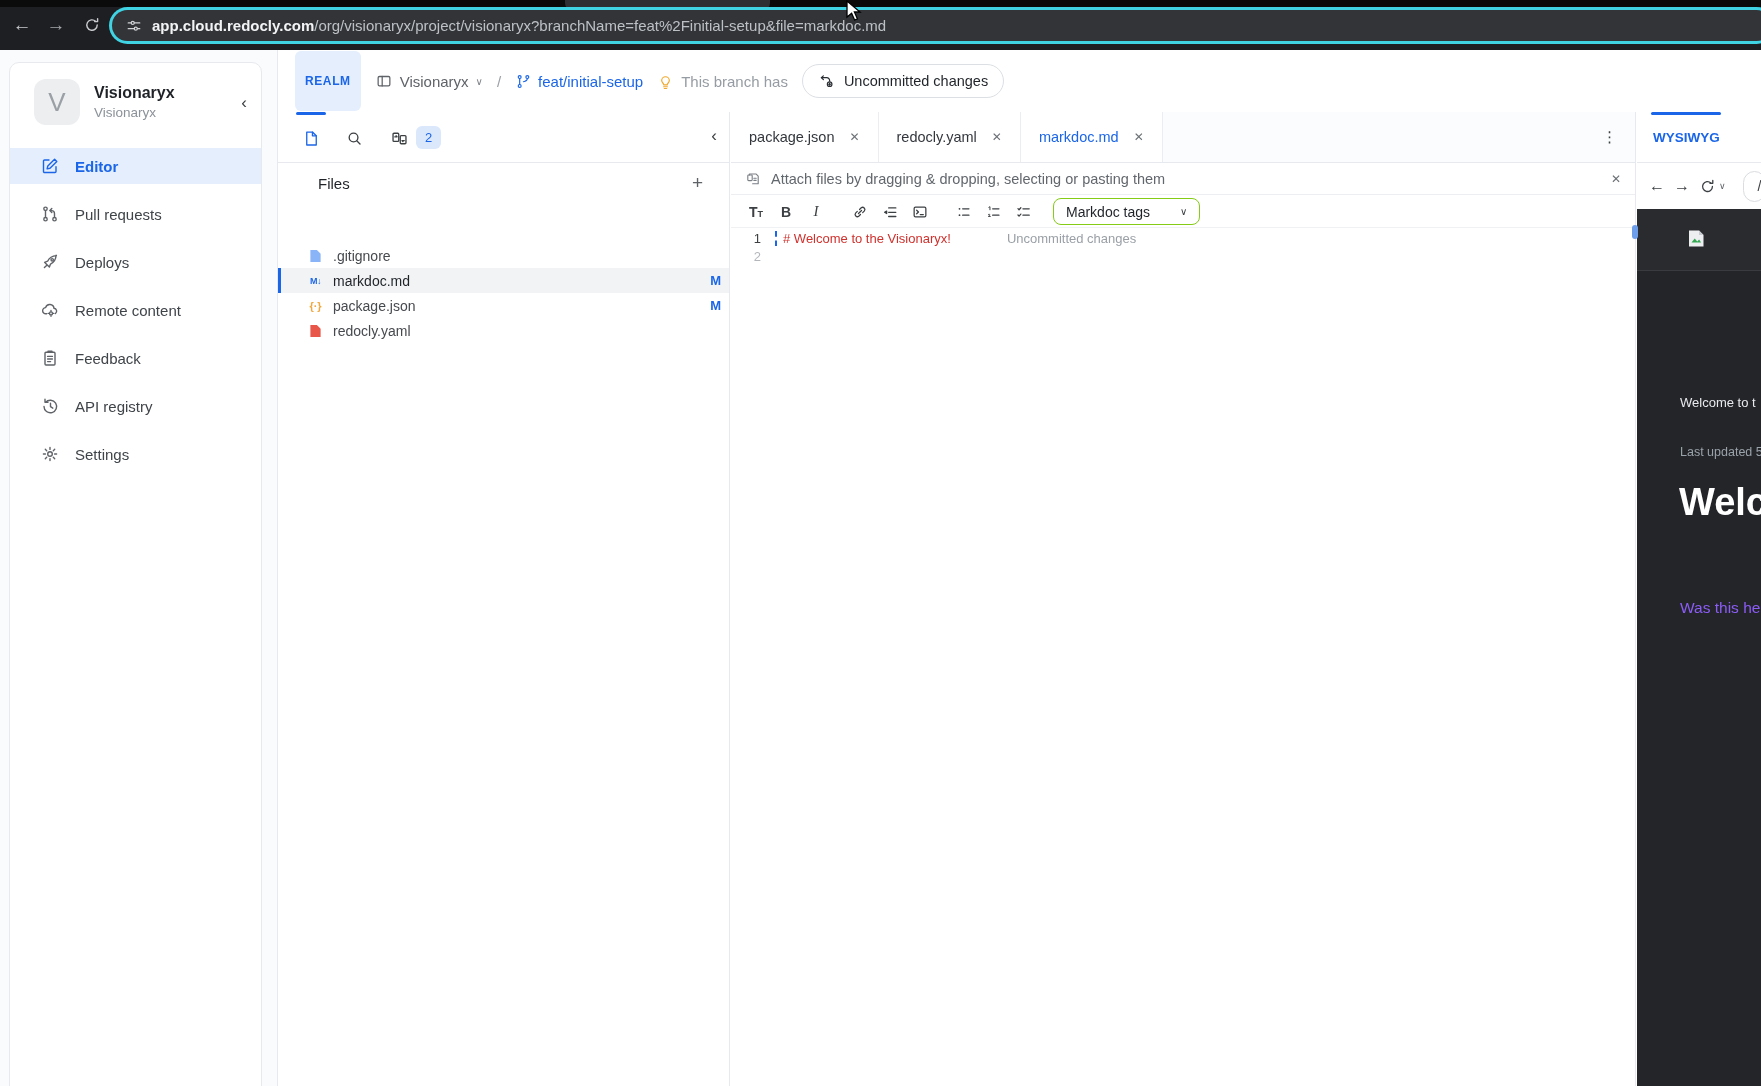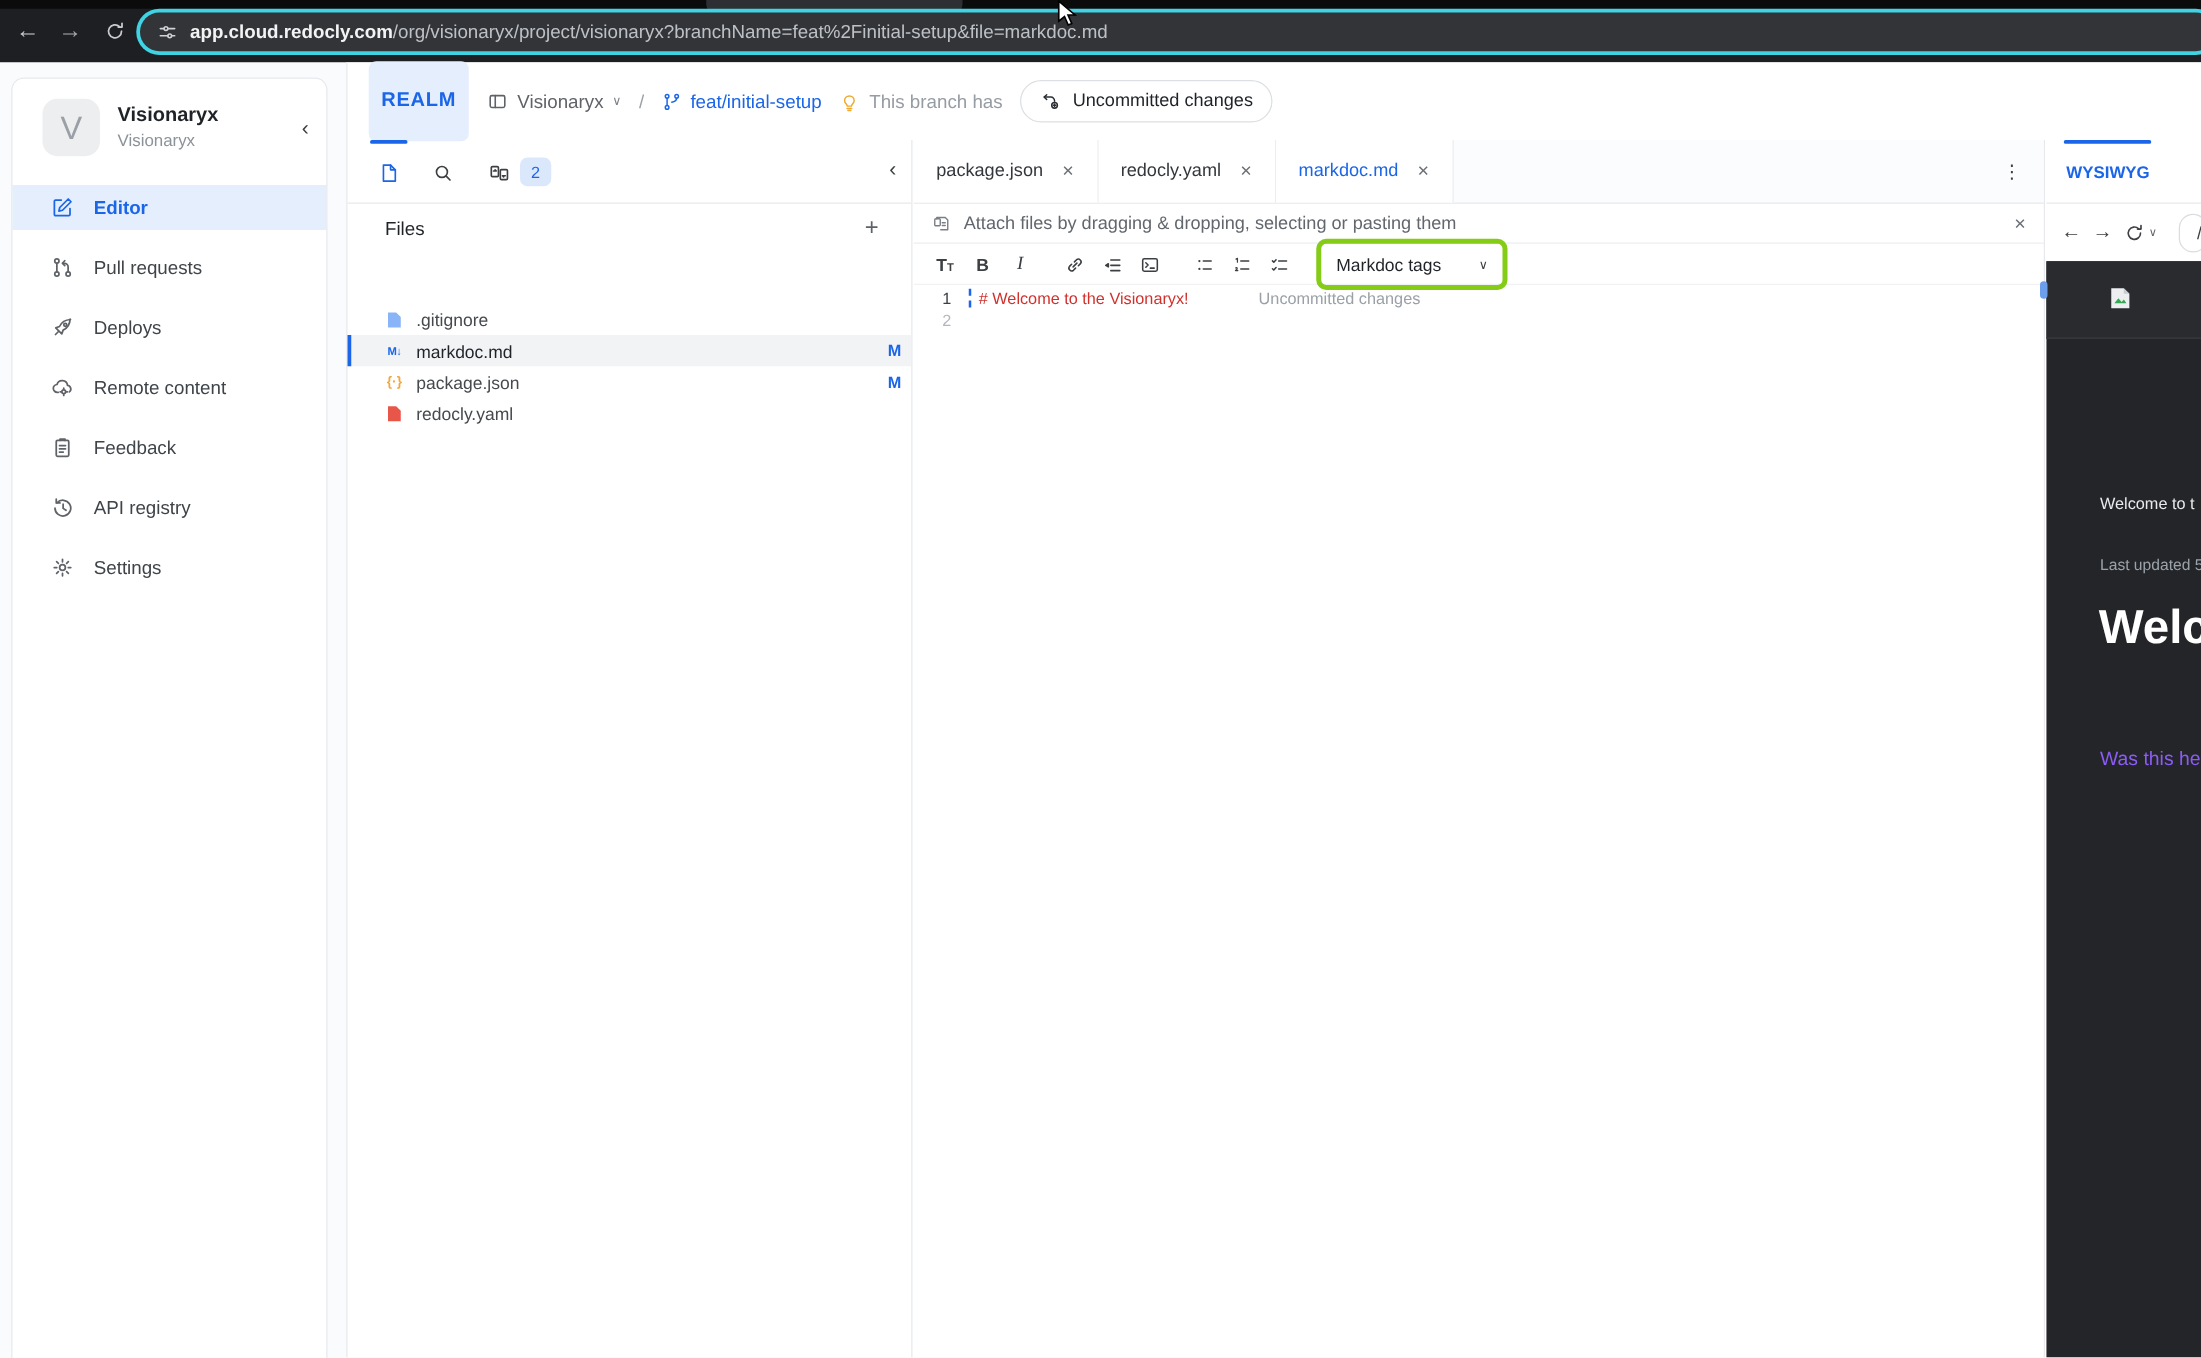--- a/index.html
+++ b/index.html
@@ -41,39 +41,39 @@
   .menu{position:absolute;left:0;right:0;top:85px;}
   .mitem{height:36px;margin-bottom:12px;display:flex;align-items:center;gap:15px;padding-left:30px;
          color:#3f4449;font-size:15px;}
   .mitem .micon{color:var(--txt2);}
   .mitem.active{background:var(--accent-soft);color:var(--accent);font-weight:bold;}
   .mitem.active .micon{color:var(--accent);}
 
   
   .main{position:absolute;left:277px;top:0;right:0;bottom:0;background:#fff;border-left:1px solid var(--border);}
   .proj-header{position:absolute;left:0;right:0;top:0;height:62px;display:flex;align-items:center;gap:14px;padding-left:17px;}
-  .realm{background:var(--accent-soft);color:var(--accent);font-size:16px;font-weight:bold;letter-spacing:.6px;
+  .realm{background:var(--accent-soft);color:var(--accent);font-size:12px;font-weight:bold;letter-spacing:.6px;
          padding:23px 10px;border-radius:6px;}
   .projsel{display:flex;align-items:center;gap:7px;color:var(--txt2);font-size:15px;}
   .slash{color:#9aa0a6;font-size:15px;}
   .branch{display:flex;align-items:center;gap:6px;color:var(--accent);font-size:15px;font-weight:500;}
   .hint{display:flex;align-items:center;gap:7px;color:#969ca3;font-size:15px;text-align:right;}
   .uncommit-btn{display:flex;align-items:center;gap:9px;height:34px;padding:0 15px;border:1px solid #dcdfe3;
                 border-radius:17px;background:#fff;color:var(--txt);font-size:14.5px;font-weight:500;}
   .content{position:absolute;left:0;right:0;top:62px;bottom:0;}
 
   
   .filepanel{position:absolute;left:0;top:0;bottom:0;width:452px;border-right:1px solid var(--border);}
   .fp-tabs{position:absolute;left:0;right:0;top:0;height:51px;border-bottom:1px solid var(--border);}
   .fp-ind{position:absolute;left:18px;top:0;width:30px;height:3px;background:var(--accent);border-radius:2px;}
   .fp-icon{position:absolute;top:15px;width:22px;height:22px;display:flex;align-items:center;justify-content:center;color:#3c4043;}
   .count-badge{position:absolute;left:138px;top:14px;min-width:25px;height:23px;background:#dbe8fc;color:var(--accent);
                font-size:13px;border-radius:6px;display:flex;align-items:center;justify-content:center;}
   .fp-collapse{position:absolute;right:12px;top:14px;color:#3c4043;font-size:17px;}
-  .fp-head{position:absolute;left:30px;top:63px;font-size:15px;color:var(--txt);}
+  .fp-head{position:absolute;left:40px;top:63px;font-size:15px;color:var(--txt);}
   .fp-add{position:absolute;right:26px;top:60px;color:var(--txt2);font-size:19px;}
   .tree{position:absolute;left:0;right:0;top:95px;margin-top:36px;}
   .frow{height:25px;display:flex;align-items:center;gap:10px;padding-left:30px;font-size:14px;color:#46494d;position:relative;}
   .frow.sel{background:#f2f3f5;color:var(--txt);font-weight:500;}
   .frow.sel::before{content:"";position:absolute;left:0;top:0;bottom:0;width:3px;background:var(--accent);}
   .ficon{width:15px;height:15px;display:flex;align-items:center;justify-content:center;flex:none;}
   .md-glyph{font-size:9px;font-weight:bold;color:var(--accent);letter-spacing:-.5px;white-space:nowrap;}
   .js-glyph{font-size:11px;font-weight:bold;color:var(--badge-orange);}
   .mbadge{position:absolute;right:8px;color:var(--accent);font-size:13px;font-weight:bold;}
 
@@ -87,22 +87,22 @@
   .kebab{position:absolute;right:18px;top:16px;color:#3c4043;font-size:15px;}
   .attach{position:absolute;left:0;right:0;top:52px;height:31px;border-bottom:1px solid #eceef1;display:flex;
           align-items:center;gap:10px;padding:0 14px;color:#62676d;font-size:14.5px;}
   .attach .x{margin-left:auto;color:#6b7075;font-size:12px;}
   .fmt-bar{position:absolute;left:0;right:0;top:84px;height:32px;border-bottom:1px solid #f0f1f3;display:flex;
            align-items:center;gap:4px;padding-left:12px;color:#3c4043;}
   .tbi{width:26px;height:24px;display:flex;align-items:center;justify-content:center;}
   .tbi.txt{font-size:14px;font-weight:bold;}
   .tbi.it{font-style:italic;font-family:"Liberation Serif",serif;font-size:15px;}
   .tsep{width:10px;}
-  .md-dd{margin-left:12px;display:flex;align-items:center;gap:30px;border:4px solid #84cc16;border-radius:8px;
-         height:41px;padding:0 12px;font-size:14px;color:var(--txt);}
+  .md-dd{margin-left:12px;display:flex;align-items:center;gap:30px;border:1px solid #84cc16;border-radius:8px;
+         height:27px;padding:0 12px;font-size:14px;color:var(--txt);}
   .md-dd .chev{font-size:10px;color:#3c4043;}
   .code{position:absolute;left:0;right:0;top:118px;bottom:0;font-family:"DejaVu Sans Mono",monospace;font-size:13px;}
   .cline{display:flex;height:18px;line-height:18px;}
   .lnum{width:44px;text-align:right;padding-right:14px;color:#3c4043;flex:none;}
   .cline.dim .lnum{color:#b3b7bc;}
   .caret{width:0;border-left:2px dashed var(--accent);height:15px;margin-top:1px;margin-right:6px;}
   .ctext{color:var(--code-red);white-space:pre;}
   .ghost{color:var(--ghost);margin-left:56px;}
 
   

